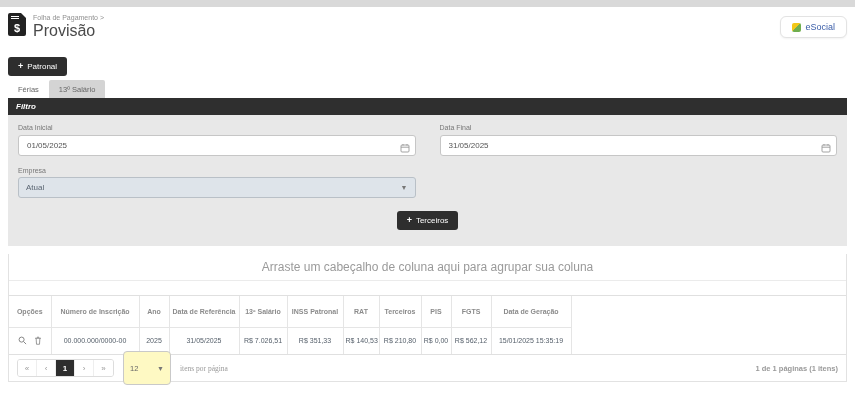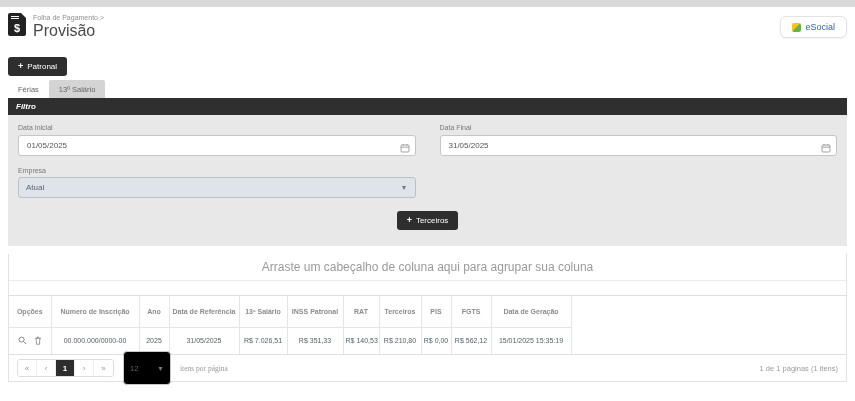--- a/index.html
+++ b/index.html
@@ -73,25 +73,25 @@
   .row-icon { cursor:pointer; display:inline-flex; }
 
   
   .pager { border-top:1px solid #e0e0e0; height:27px; display:flex; align-items:center;
     padding:0 8px; gap:9px; }
   .nav-group { display:flex; border:1px solid #ddd; border-radius:3px; overflow:hidden; }
   .nav-btn { width:19px; height:16px; display:flex; align-items:center; justify-content:center;
     font-size:8px; color:#9a9a9a; background:#fff; border-right:1px solid #eee; cursor:pointer; }
   .nav-btn:last-child { border-right:none; }
   .nav-btn.active { background:#2e2e2e; color:#fff; font-weight:bold; }
-  .size-select { width:48px; height:17px; border:1px solid #c9c9c9; border-radius:4px; background:#000000;
+  .size-select { width:48px; height:17px; border:1px solid #c9c9c9; border-radius:4px; background:#fef9c3;
     display:flex; align-items:center; justify-content:space-between; padding:16px 6px; cursor:pointer; }
   .size-value { font-size:7.5px; color:#666; }
   .pager-label { font-size:7.5px; color:#9a9a9a;font-family:Liberation Serif, serif; }
-  .pager-summary { margin-left:auto; font-size:7.5px; color:#9a9a9a; }
+  .pager-summary { margin-left:auto; font-size:7.5px; color:#9a9a9a;font-weight:bold; }
 </style>
 </head>
 <body>
 
 <div class="screen">
   <div class="top-strip"></div>
   <div class="content">
 
     <div class="page-header">
       <div class="title-block">

